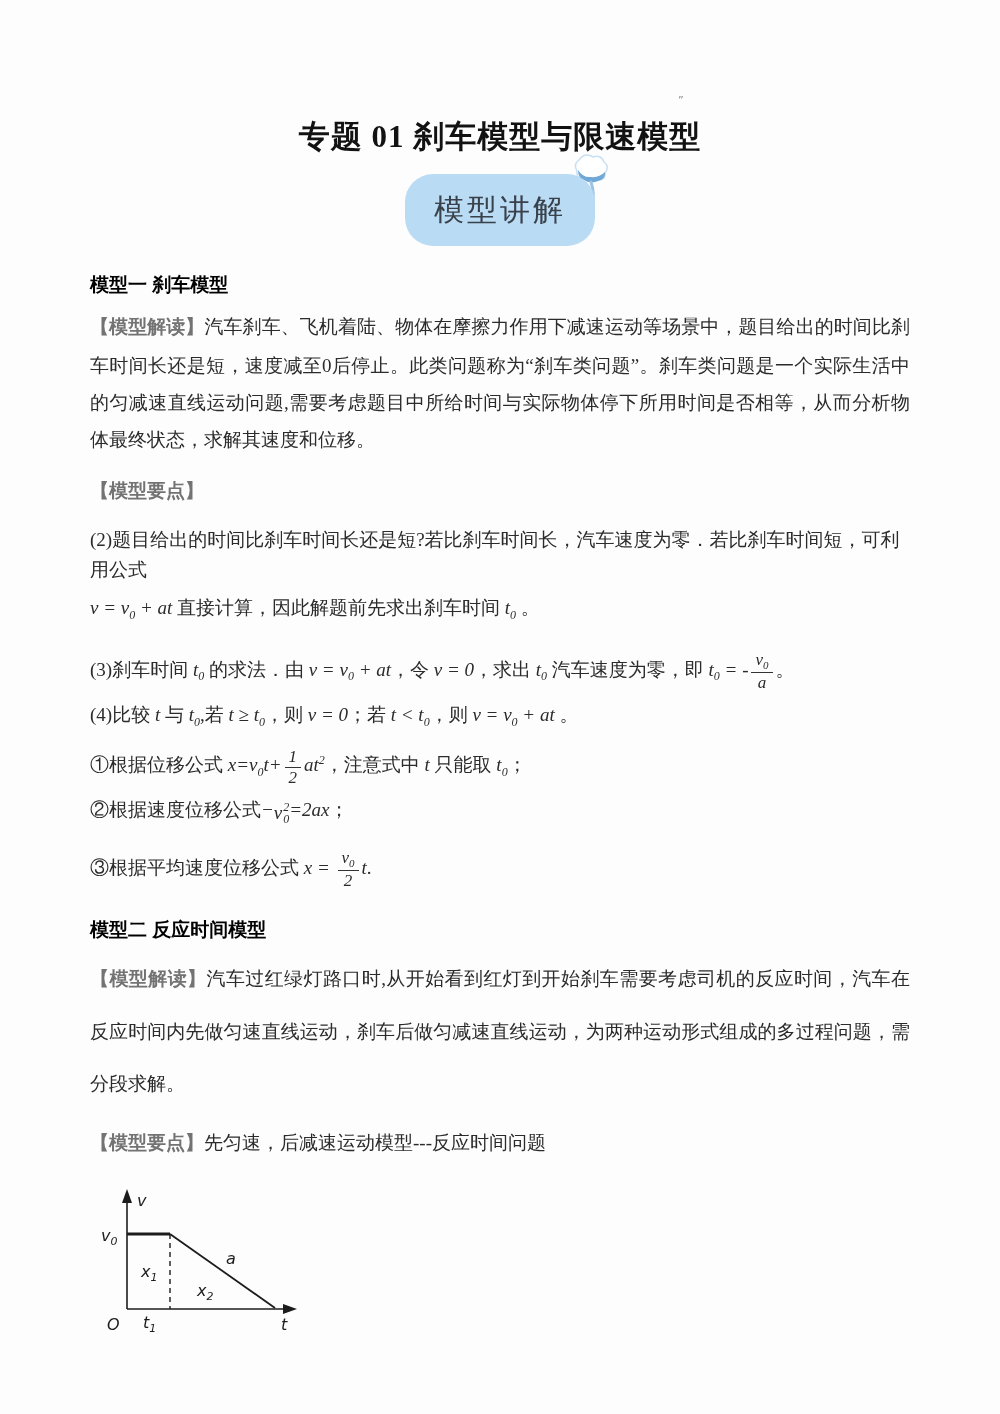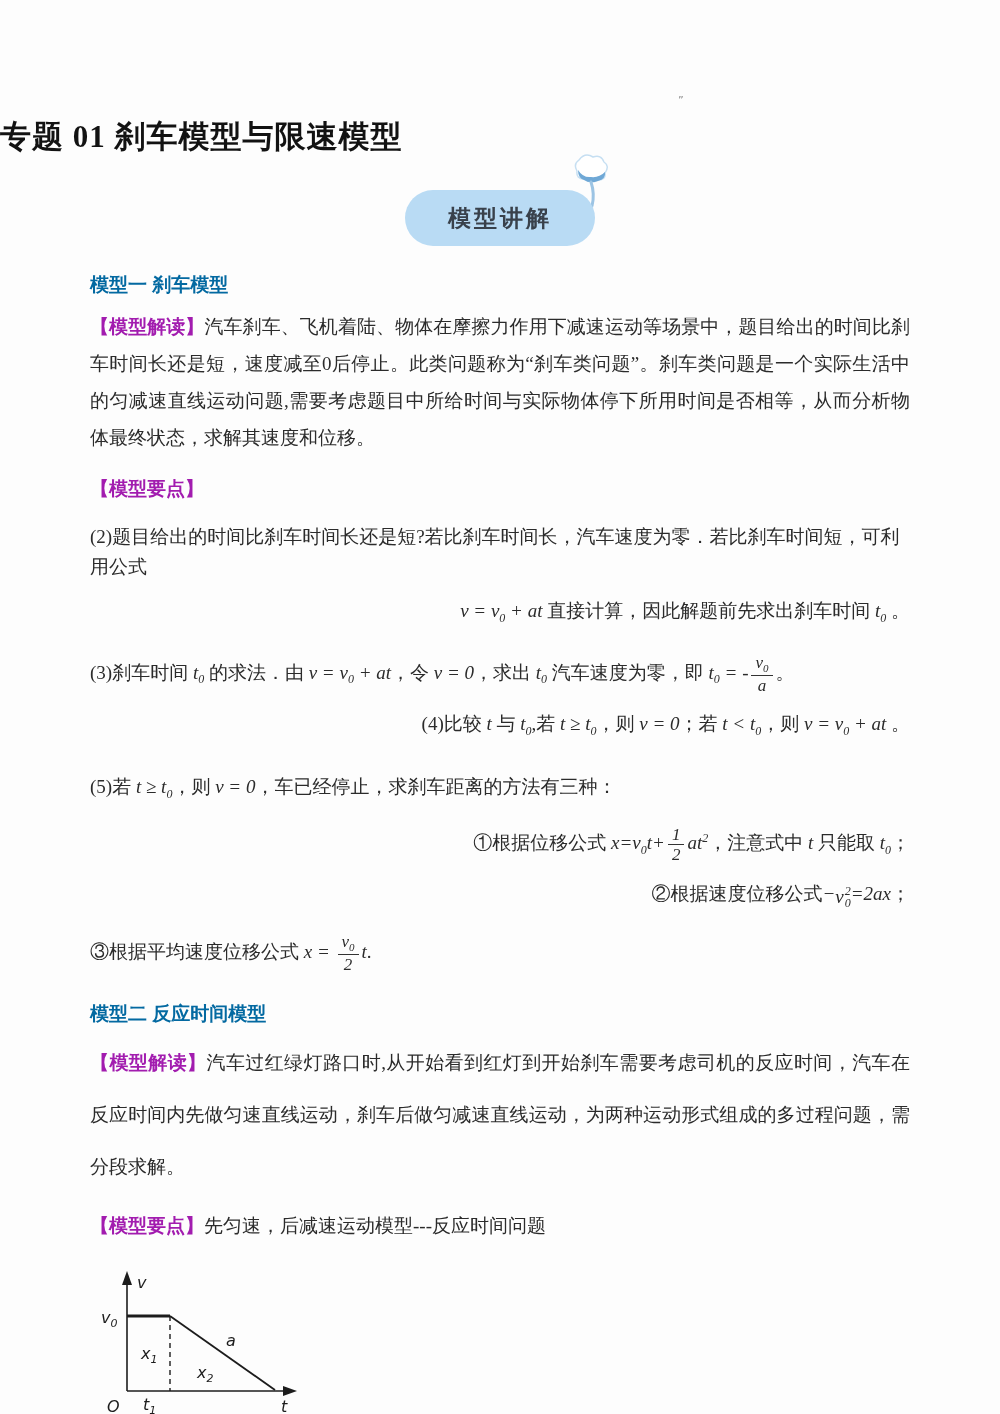--- a/index.html
+++ b/index.html
@@ -7,47 +7,47 @@
     width:1000px;height:1414px;margin:0 auto;background:#fdfdfd;
     position:relative;overflow:hidden;color:#262626;
     font-family:"Liberation Serif","DejaVu Serif",serif;
   }
   .content{padding:0 90px;}
   .corner-mark{
     position:absolute;left:678px;top:94px;font-size:11px;color:#8a8a8a;
     font-family:"DejaVu Sans",sans-serif;
   }
   .title{
-    margin:0;padding-top:116px;
+    margin:0;padding-top:116px;text-align:center;
     font-family:"Liberation Serif","DejaVu Serif",serif;
     font-weight:700;font-size:31px;color:#121212;letter-spacing:1px;
   }
   .badge-wrap{position:relative;width:190px;height:60px;margin:28px auto 0;}
   .pill{
-    position:absolute;left:0;bottom:0;width:190px;height:56px;
+    position:absolute;left:0;bottom:0;width:190px;height:72px;
     background:#b9dbf4;border-radius:28px;
     display:flex;align-items:center;justify-content:center;
     font-family:"Liberation Sans","DejaVu Sans",sans-serif;
-    font-weight:700;font-size:23px;color:#39414b;letter-spacing:3px;
+    font-weight:400;font-size:30px;color:#39414b;letter-spacing:3px;
   }
   .balloon{position:absolute;top:-32px;right:-16px;}
   .h-model{
     font-family:"Liberation Sans","DejaVu Sans",sans-serif;
-    font-weight:700;font-size:19px;color:#0369a1;margin:26px 0 0 0;line-height:26px;
+    font-weight:700;font-size:19px;color:#000000;margin:26px 0 0 0;line-height:26px;
   }
   .para{
     font-size:19px;line-height:37px;margin:10px 0 0 0;text-align:justify;color:#2b2b2b;
   }
   .lbl{
-    font-family:Liberation Sans, sans-serif;
-    font-weight:700;color:#a21caf;
+    font-family:Liberation Mono, monospace;
+    font-weight:700;color:#737373;
   }
   .pt{font-size:19px;color:#2b2b2b;margin:20px 0 0 0;line-height:30px;}
   .pt.gap-lg{margin-top:26px;}
-  .pt.gap-md{margin-top:14px;text-align:right;}
+  .pt.gap-md{margin-top:8px;}
   .pt.gap-sm{margin-top:18px;}
   .seg-m{font-style:italic;font-family:"Liberation Serif","DejaVu Serif",serif;}
   .pt sub{font-size:12px;font-style:italic;}
   .pt sup{font-size:12px;font-style:italic;}
   .frac{
     display:inline-flex;flex-direction:column;align-items:center;
     vertical-align:middle;margin:0 3px;font-style:italic;
     font-size:17px;line-height:1.15;
   }
   .frac .fn{border-bottom:1.4px solid #333;padding:0 4px;}
@@ -90,21 +90,20 @@
 
     <p class="pt gap-md"><span class="seg-m">v = v</span><sub>0</sub><span class="seg-m"> + at</span><span> 直接计算，因此解题前先求出刹车时间 </span><span class="seg-m">t</span><sub>0</sub><span> 。</span></p>
 
     <p class="pt"><span>(3)刹车时间 </span><span class="seg-m">t</span><sub>0</sub><span> 的求法．由 </span><span class="seg-m">v = v</span><sub>0</sub><span class="seg-m"> + at</span><span>，令 </span><span class="seg-m">v = 0</span><span>，求出 </span><span class="seg-m">t</span><sub>0</sub><span> 汽车速度为零，即 </span><span class="seg-m">t</span><sub>0</sub><span class="seg-m"> = -</span><span class="frac">
           <span class="fn">v<sub>0</sub></span>
           <span class="fd">a</span>
         </span><span>。</span></p>
 
     <p class="pt gap-md"><span>(4)比较 </span><span class="seg-m">t</span><span> 与 </span><span class="seg-m">t</span><sub>0</sub><span>,若 </span><span class="seg-m">t ≥ t</span><sub>0</sub><span>，则 </span><span class="seg-m">v = 0</span><span>；若 </span><span class="seg-m">t &lt; t</span><sub>0</sub><span>，则 </span><span class="seg-m">v = v</span><sub>0</sub><span class="seg-m"> + at</span><span> 。</span></p>
 
-    <p class="pt gap-lg"><span>(5)若 </span><span class="seg-m">t ≥ t</span><sub>0</sub><span>，则 </span><span class="seg-m">v = 0</span><span>，车已经停止，求刹车距离的方法有三种：</span></p>
 
     <p class="pt gap-md"><span>①根据位移公式 </span><span class="seg-m">x=v</span><sub>0</sub><span class="seg-m">t+</span><span class="frac">
           <span class="fn">1</span>
           <span class="fd">2</span>
         </span><span class="seg-m">at</span><sup>2</sup><span>，注意式中 </span><span class="seg-m">t</span><span> 只能取 </span><span class="seg-m">t</span><sub>0</sub><span>；</span></p>
 
     <p class="pt gap-md"><span>②根据速度位移公式</span><span class="seg-m">−</span><span class="ss">
           <span class="ssb">v</span>
           <span class="sst">
             <span>2</span>

